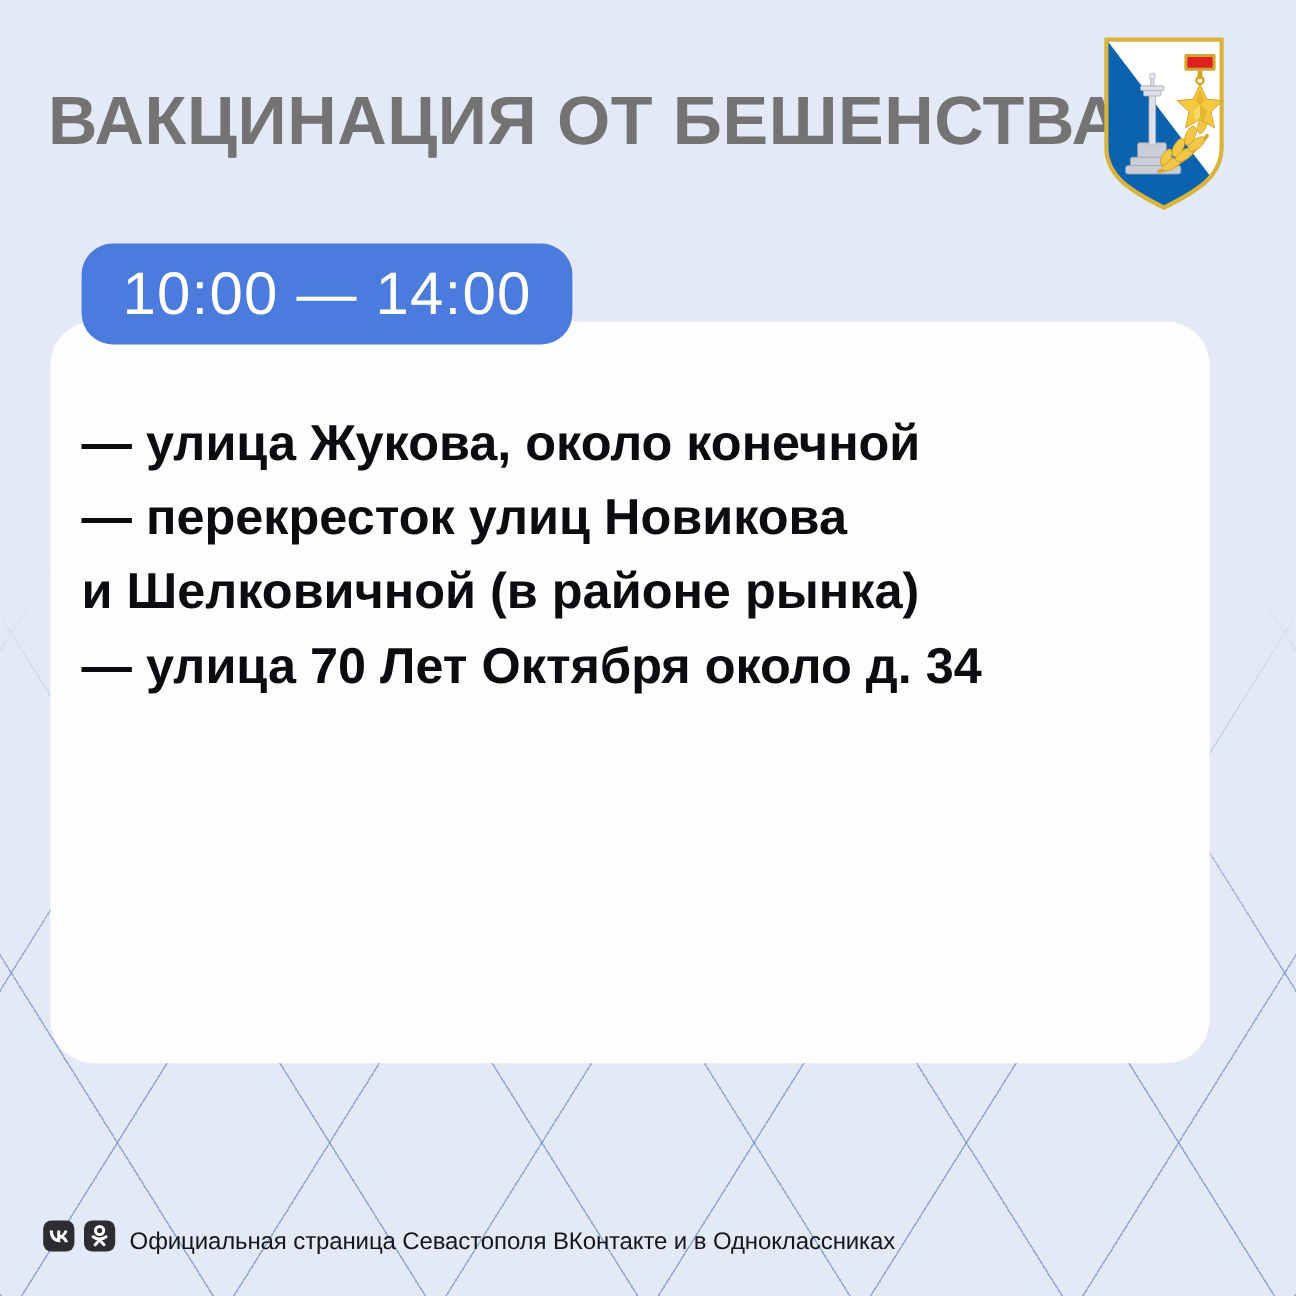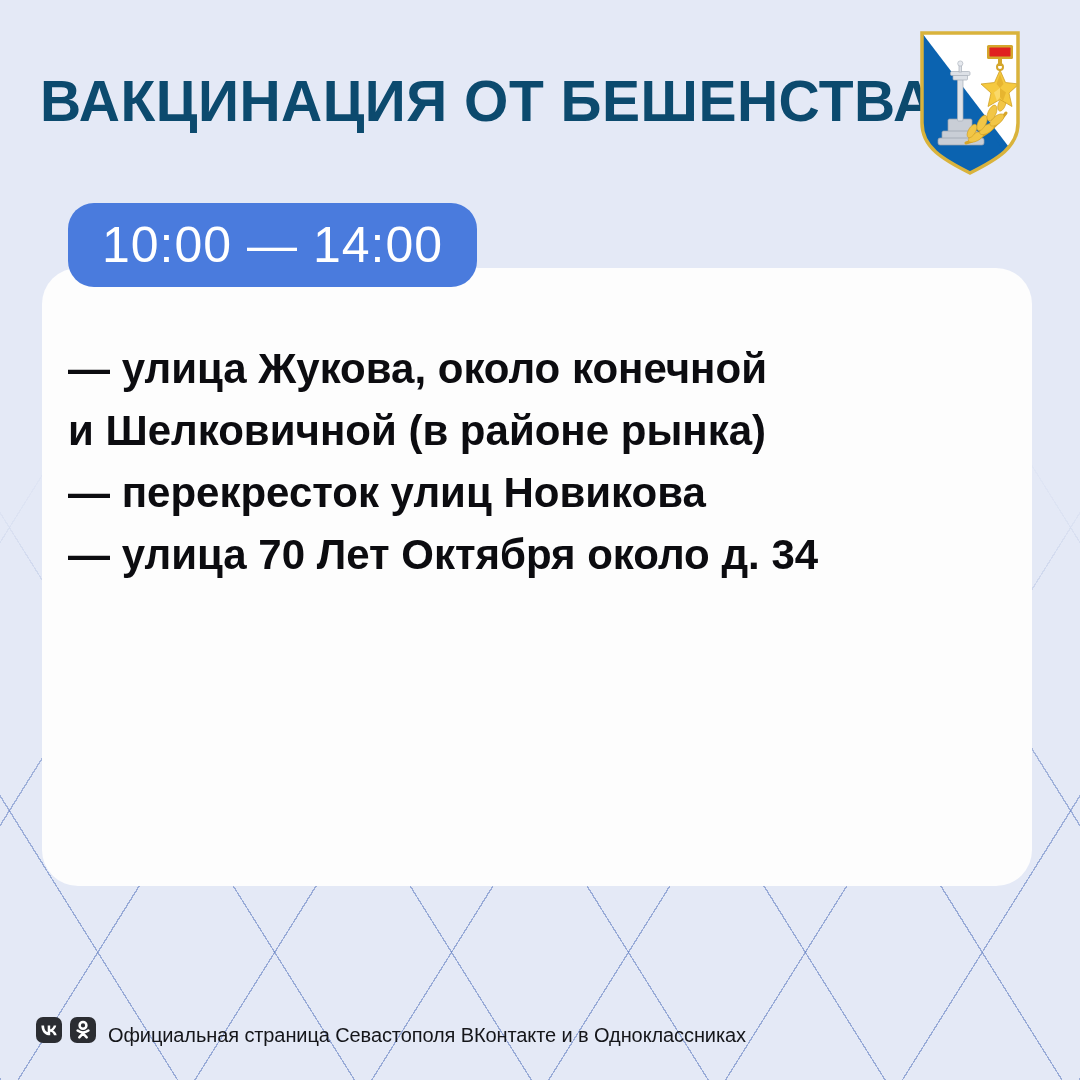--- a/index.html
+++ b/index.html
@@ -38,21 +38,21 @@
   }
 
   
   .page-title {
     position: absolute;
     left: 40px;
     top: 73px;
     font-size: 57px;
     font-weight: 700;
     letter-spacing: 0.5px;
-    color: #0c4a6e;
+    color: #737373;
     white-space: nowrap;
     line-height: 1;
   }
 
   .emblem {
     position: absolute;
     left: 916px;
     top: 27px;
     width: 108px;
     height: 152px;
@@ -86,21 +86,20 @@
   
   .card {
     position: absolute;
     left: 42px;
     top: 268px;
     width: 966px;
     height: 618px;
     background: #fdfdfd;
     border-radius: 36px;
     z-index: 2;
-    padding-left: 24px;
   }
 
   .card-body {
     position: absolute;
     left: 26px;
     top: 70px;
     right: 18px;
   }
 
   .entry {
@@ -212,22 +211,22 @@
   </div>
 
   <div class="card">
     <div class="card-body">
 
       <div class="entry">
         <div class="entry-line">— улица Жукова, около конечной</div>
       </div>
 
       <div class="entry">
+        <div class="entry-line">— перекресток улиц Новикова</div>
         <div class="entry-line">и Шелковичной (в районе рынка)</div>
-        <div class="entry-line">— перекресток улиц Новикова</div>
       </div>
 
       <div class="entry">
         <div class="entry-line">— улица 70 Лет Октября около д. 34</div>
       </div>
 
 
     </div>
   </div>
 

